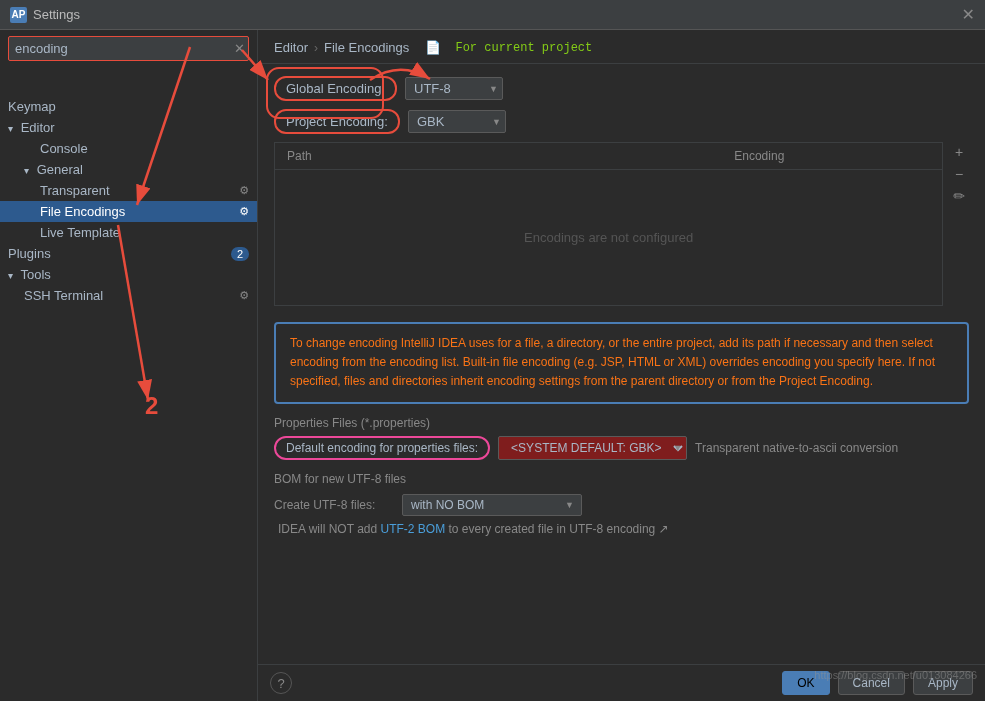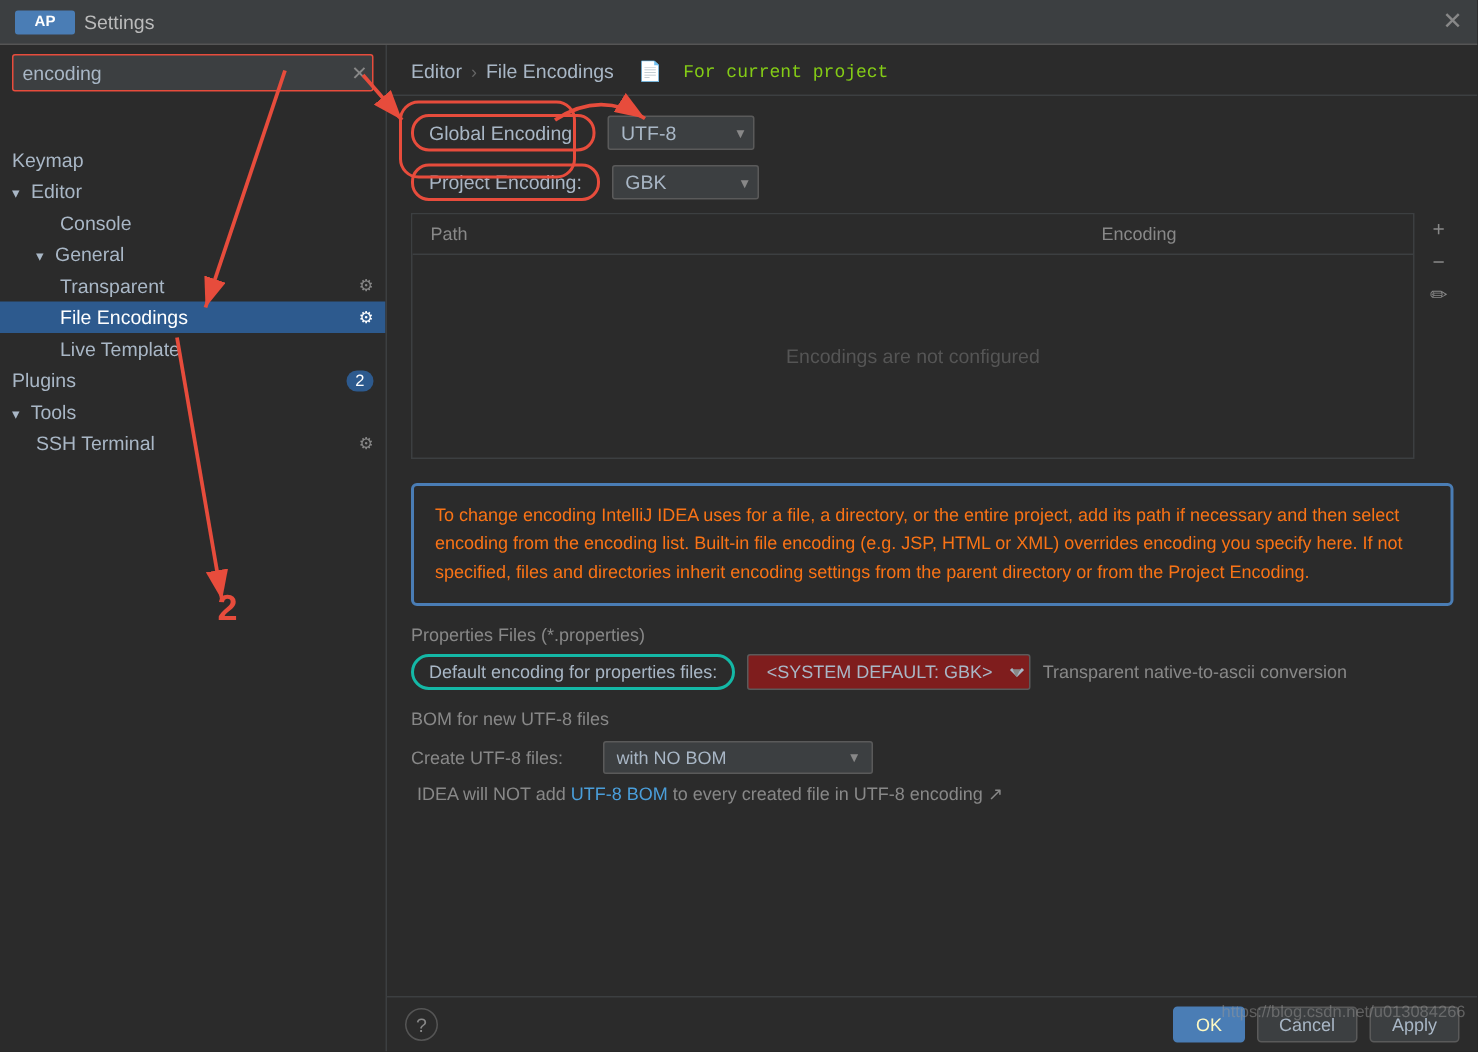--- a/index.html
+++ b/index.html
@@ -23,21 +23,21 @@
       padding: 0 10px;
       justify-content: space-between;
       border-bottom: 1px solid #555;
     }
     .title-bar-left {
       display: flex;
       align-items: center;
       gap: 6px;
     }
     .title-icon {
-      width: 40px;
+      width: 17px;
       height: 16px;
       background: #4a7db5;
       border-radius: 2px;
       display: flex; align-items: center; justify-content: center;
       font-size: 10px; color: white; font-weight: bold;
     }
     .title-text { color: #bbb; font-size: 13px; }
     .title-close { color: #888; cursor: pointer; font-size: 16px; line-height: 1; }
 
     
@@ -262,21 +262,21 @@
       font-size: 12px;
       margin: 10px 0 6px;
     }
     .props-row {
       display: flex;
       align-items: center;
       gap: 8px;
       margin-bottom: 12px;
     }
     .props-label-box {
-      border: 2px solid #14b8a6;
+      border: 2px solid #ec4899;
       border-radius: 12px;
       padding: 3px 10px;
       color: #a9b7c6;
       font-size: 12px;
       white-space: nowrap;
     }
     .props-select {
       background: #7f1d1d;
       border: 1px solid #5a5a5a;
       color: #a9b7c6;
@@ -360,21 +360,21 @@
       border-radius: 3px;
       border: 1px solid #5a5a5a;
       background: #3c3f41;
       color: #a9b7c6;
       cursor: pointer;
       font-size: 12px;
     }
     .btn-primary {
       background: #4a7db5;
       border-color: #4a7db5;
-      color: #fef9c3;
+      color: #000000;
     }
 
     
     .watermark {
       position: absolute;
       bottom: 20px;
       right: 8px;
       font-size: 11px;
       color: rgba(150,150,150,0.5);
     }
@@ -535,21 +535,21 @@
         <div class="bom-row">
           <span class="bom-label">Create UTF-8 files:</span>
           <div class="bom-select-wrapper">
             <select class="bom-select">
               <option>with NO BOM</option>
               <option>with BOM</option>
             </select>
           </div>
         </div>
         <div class="bom-note">
-          <span>IDEA will NOT add </span><span class="bom-link">UTF-8 BOM</span><span> to every created file in UTF-8 encoding ↗</span>
+          <span>IDEA will NOT add </span><span class="bom-link">UTF-2 BOM</span><span> to every created file in UTF-8 encoding ↗</span>
         </div>
       </div>
     </div>
 
     <div class="bottom-bar">
       <button class="help-btn">?</button>
       <div class="bottom-right">
         <button class="btn btn-primary">OK</button>
         <button class="btn">Cancel</button>
         <button class="btn">Apply</button>

